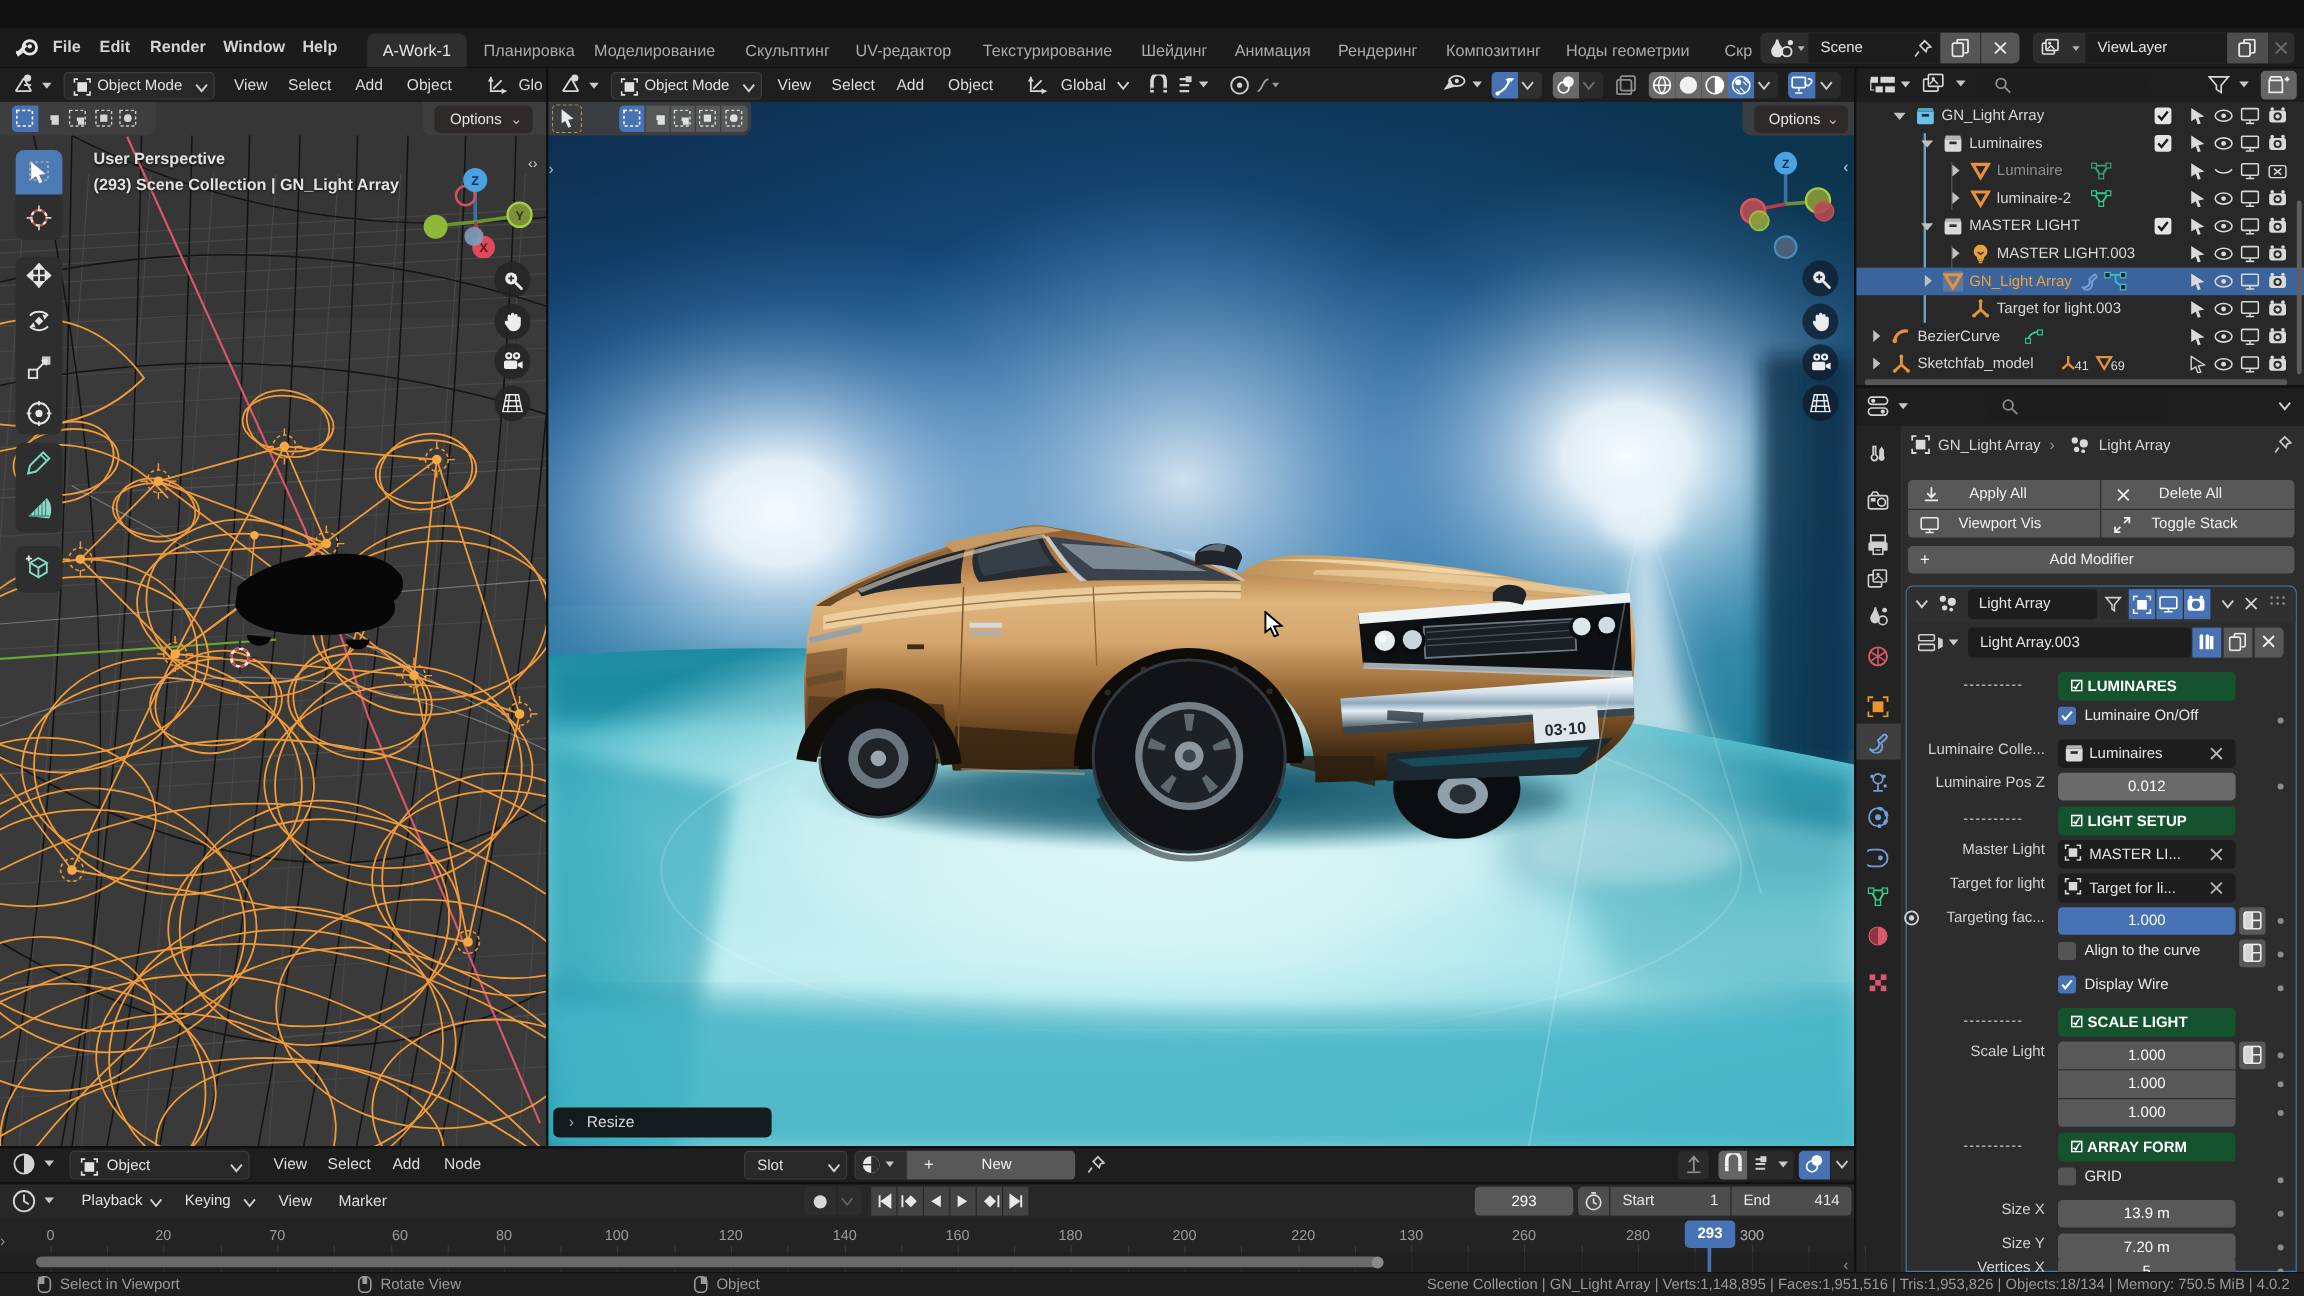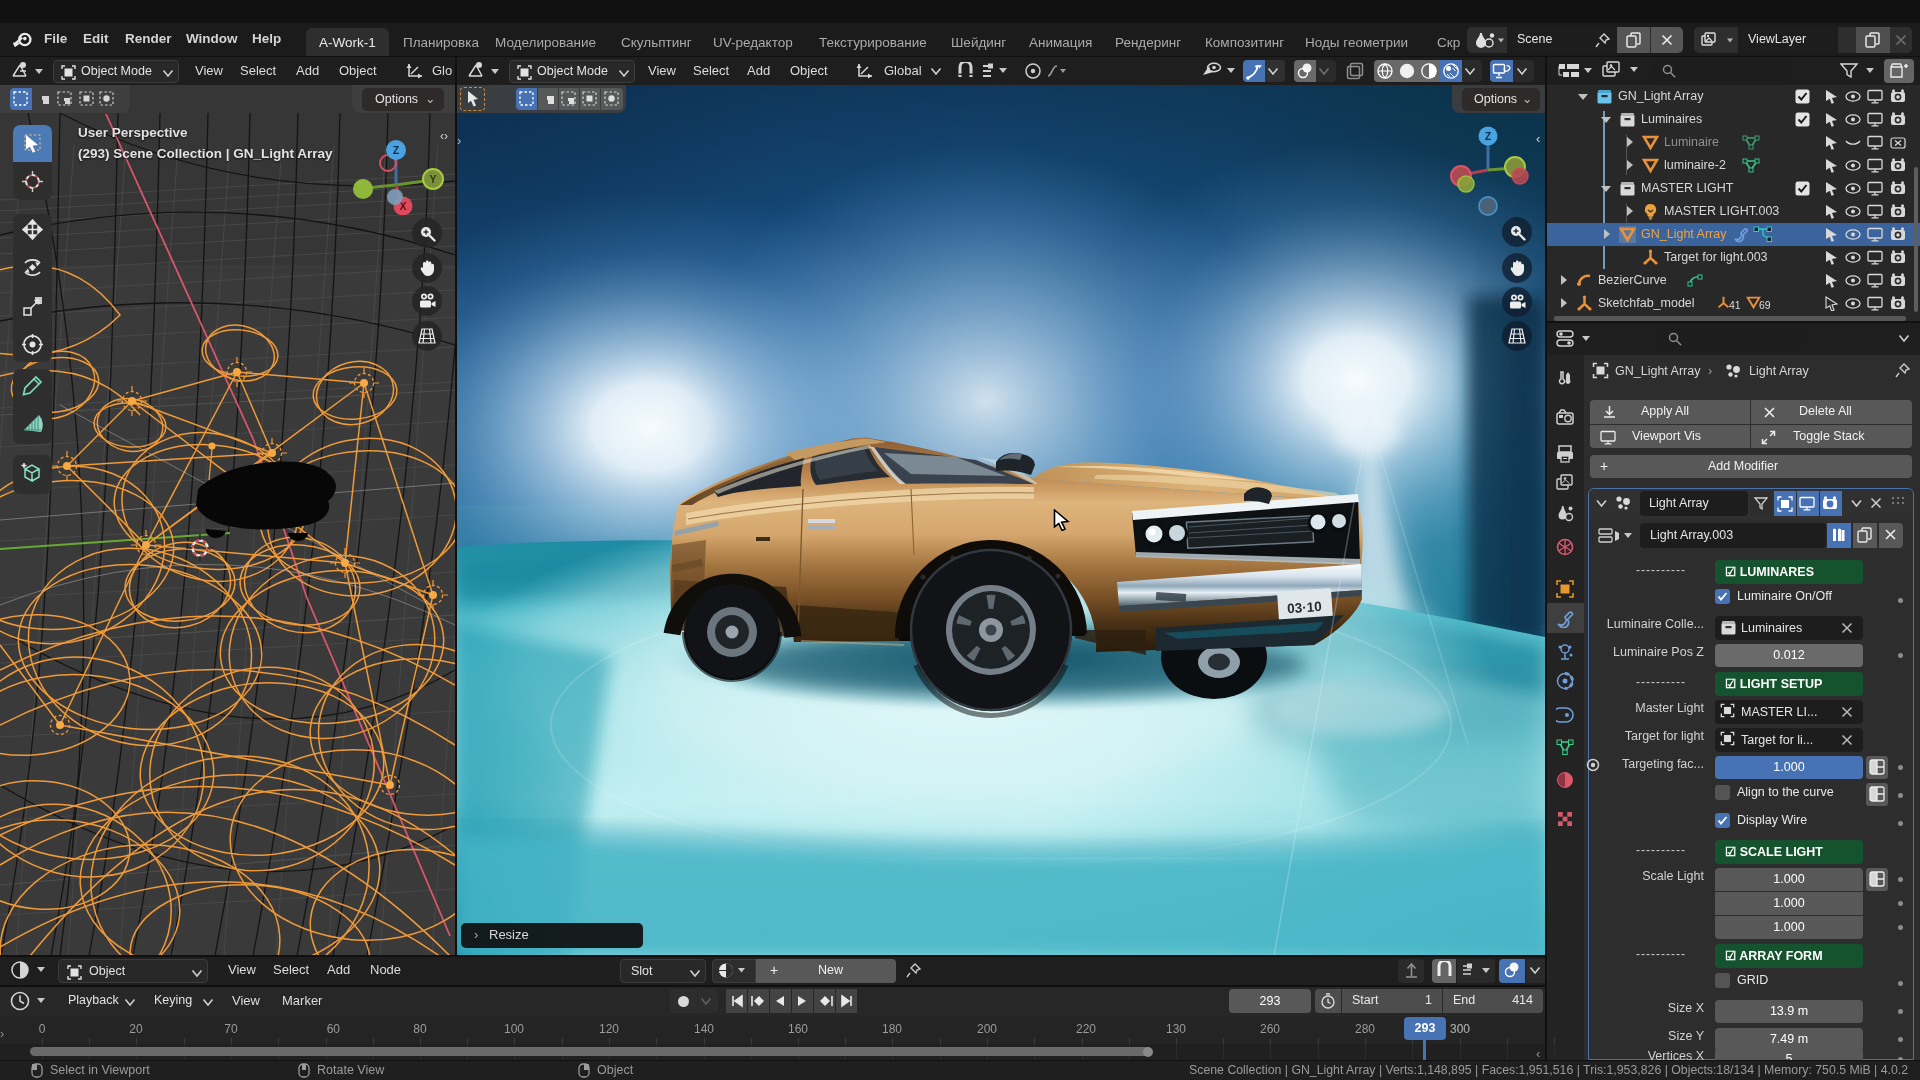--- a/index.html
+++ b/index.html
@@ -93,21 +93,21 @@
   </div>
 </div>
 <div class="abs" style="left:1694px;top:27px;width:218px;height:26px;background:#2e2e2e;border-radius:5px;overflow:hidden">
   <svg class="abs" style="left:7px;top:5px" width="34" height="16" viewBox="0 0 34 16">
         <rect x="1" y="4" width="10" height="9" rx="1" fill="none" stroke="#e0e0e0" stroke-width="1.4"></rect>
         <rect x="4" y="1" width="10" height="9" rx="1" fill="#2e2e2e" stroke="#e0e0e0" stroke-width="1.4"></rect>
         <circle cx="7" cy="4" r="1.2" fill="#e0e0e0"></circle>
         <path d="M5 9 l3-3 3 3" stroke="#e0e0e0" stroke-width="1.2" fill="none"></path>
         <path d="M26 6.5 l3 4 3-4" fill="#b5b5b5"></path>
       </svg>
-  <div class="abs fieldD" style="left:44px;top:0;width:100px;height:26px;border-radius:0">
+  <div class="abs fieldD" style="left:44px;top:0;width:118px;height:26px;border-radius:0">
     <span class="abs" style="left:10px;top:5px">ViewLayer</span>
   </div>
   <div class="abs" style="left:196px;top:0;width:22px;height:26px;background:#2e2e2e">
         <svg class="abs" style="left:5px;top:7px" width="12" height="12" viewBox="0 0 12 12">
           <path d="M1.5 1.5 l9 9 M10.5 1.5 l-9 9" stroke="#6f6f6f" stroke-width="1.6"></path>
         </svg>
       </div>
   <div class="abs" style="left:162px;top:0;width:34px;height:26px;background:#4e4e4e">
     <svg class="abs" style="left:9px;top:5px" width="16" height="16" viewBox="0 0 16 16">
           <rect x="1" y="4" width="9" height="11" rx="1.5" fill="none" stroke="#e8e8e8" stroke-width="1.5"></rect>
@@ -1534,21 +1534,21 @@
       <div class="abs blkbtn" style="left:169px;top:622px;width:148px;height:24px">
         <span class="abs" style="left:10px;top:4px">☑ ARRAY FORM</span>
       </div>
       <div class="chk" style="left:169px;top:651px"></div>
       <span class="abs" style="left:191px;top:651px;font-size:12.5px;color:#e8e8e8">GRID</span>
       <div class="dot" style="left:352px;top:659px"></div>
       <span class="plabel" style="left:38px;top:679px;width:120px">Size X</span>
       <div class="abs slider" style="left:169px;top:678px;width:148px;height:23px;background:#585858;border-radius:4px;line-height:23px">13.9 m</div>
       <div class="dot" style="left:352px;top:687px"></div>
       <span class="plabel" style="left:38px;top:707px;width:120px">Size Y</span>
-      <div class="abs slider" style="left:169px;top:706px;width:148px;height:23px;background:#585858;border-radius:4px;line-height:23px">7.49 m</div>
+      <div class="abs slider" style="left:169px;top:706px;width:148px;height:23px;background:#585858;border-radius:4px;line-height:23px">7.20 m</div>
       <div class="dot" style="left:352px;top:715px"></div>
       <span class="plabel" style="left:38px;top:727px;width:120px">Vertices X</span>
       <div class="abs slider" style="left:169px;top:726px;width:148px;height:23px;background:#585858;border-radius:4px;line-height:23px">5</div>
       <div class="dot" style="left:352px;top:735px"></div>
     </div>
 
 <div class="abs" id="shaderbar">
       <svg class="abs" style="left:10px;top:4px" width="40" height="20" viewBox="0 0 40 20">
         <circle cx="10" cy="10" r="8" fill="none" stroke="#d4d4d4" stroke-width="1.5"></circle>
         <path d="M10 2 a8 8 0 0 1 0 16z" fill="#d4d4d4"></path>

